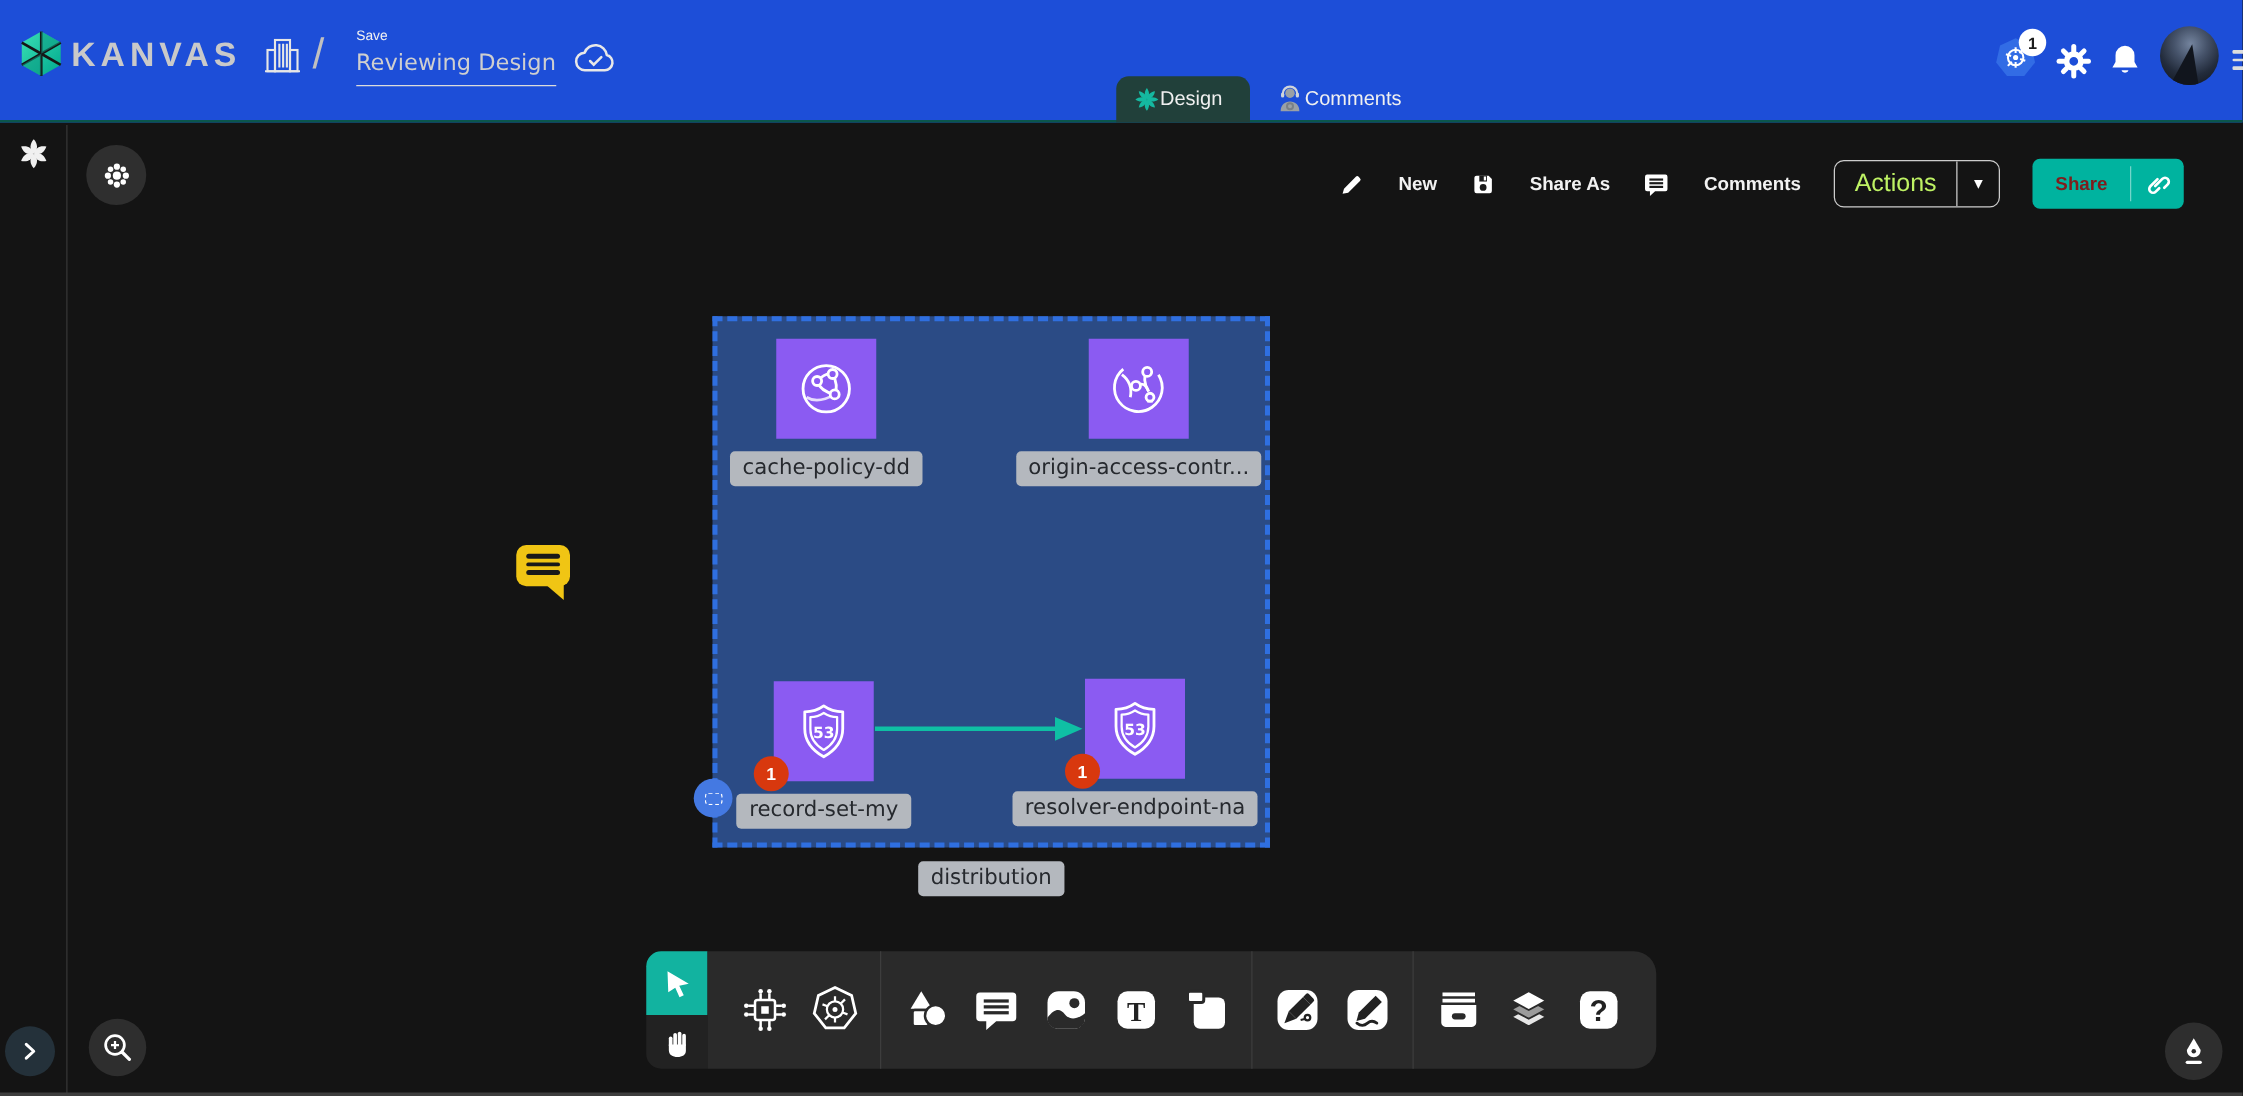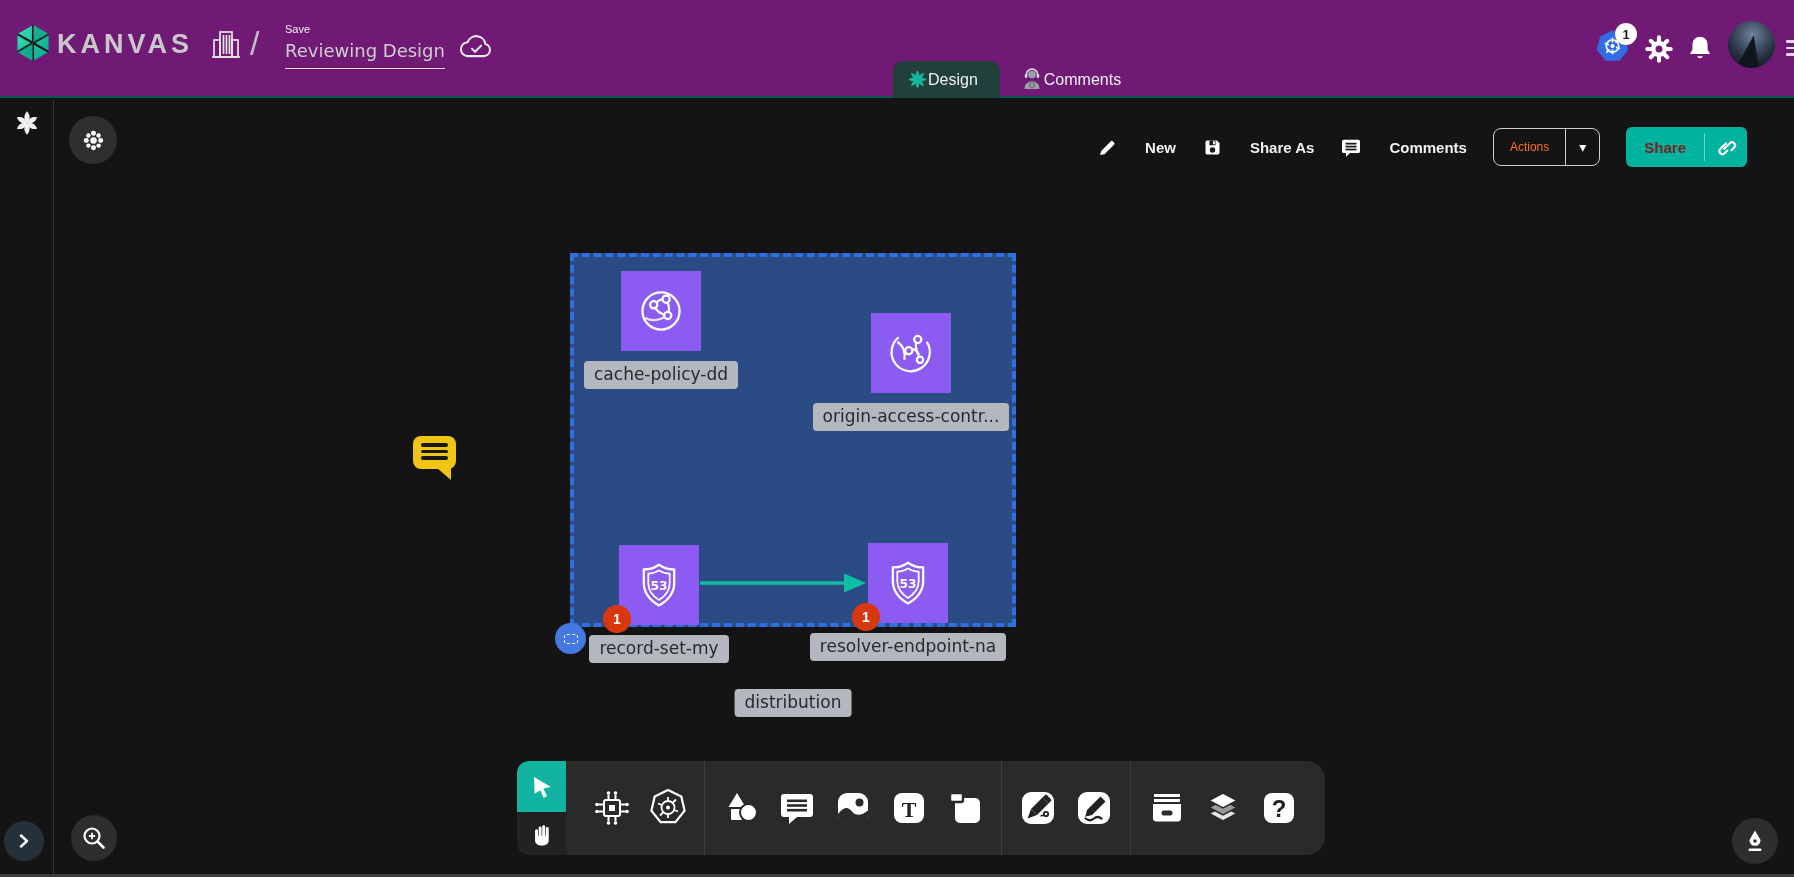--- a/index.html
+++ b/index.html
@@ -1,21 +1,21 @@
 <!DOCTYPE html>
 <html><head>
 <meta charset="utf-8">
 <style>
   * { margin:0; padding:0; box-sizing:border-box; }
   html,body { width:1794px; height:877px; overflow:hidden; background:#141414;
     font-family:"Liberation Sans", sans-serif; color:#eee; }
 
   
   .header { position:absolute; left:0; top:0; width:1794px; height:98px;
-    background:#701a75; border-bottom:2px solid #0b564c; z-index:30; }
+    background:#1d4ed8; border-bottom:2px solid #0b564c; z-index:30; }
   .brand { position:absolute; left:57px; top:29px; font-size:27px; font-weight:800;
     letter-spacing:4px; color:#c9c9c9; }
   .logo-hex { position:absolute; left:13px; top:23px; }
   .building-icon { position:absolute; left:210px; top:27px; }
   .slash { position:absolute; left:250px; top:24px; font-size:34px; font-weight:300; color:#c0c0c0; }
   .name-group { position:absolute; left:285px; top:23px; }
   .name-label { font-size:11px; color:#f2f2f2; margin-bottom:2px; }
   .name-input { background:transparent; border:none; border-bottom:1px solid #dcdcdc;
     color:#cfcfcf; font-size:18px; width:160px; padding:3px 0 7px; outline:none;
     font-family:"DejaVu Sans", sans-serif; }
@@ -41,39 +41,39 @@
   .hamburger { position:absolute; left:1786px; top:40px; width:12px; }
   .hamburger span { display:block; width:14px; height:2.5px; background:#ddd; margin-bottom:4px; border-radius:1px;}
 
   
   .design-toolbar { position:absolute; top:126px; right:47px; height:42px; display:flex;
     align-items:center; gap:26px; z-index:20; }
   .tb-btn { display:flex; align-items:center; gap:27px; font-size:15px; font-weight:700;
     color:#f2f2f2; cursor:pointer; }
   .actions-group { display:flex; align-items:stretch; height:38px; border:1px solid #cdcdcd;
     border-radius:8px; overflow:hidden; }
-  .actions-main { display:flex; align-items:center; padding:0 16px; font-size:12px; color:#f97316; cursor:pointer; }
+  .actions-main { display:flex; align-items:center; padding:0 16px; font-size:20px; color:#bef264; cursor:pointer; }
   .actions-divider { width:1px; background:#cdcdcd; }
   .actions-caret { width:33px; display:flex; align-items:center; justify-content:center;
     font-size:14px; color:#fff; cursor:pointer; font-family:"DejaVu Sans", sans-serif; }
   .share-group { display:flex; align-items:stretch; height:40px; background:#00b39f;
     border-radius:6px; overflow:hidden; }
   .share-main { display:flex; align-items:center; padding:0 18px; font-size:15px; font-weight:700;
     color:#7f1d1d; cursor:pointer; }
   .share-divider { width:1px; background:rgba(255,255,255,0.45); margin:6px 0; }
   .share-link { width:42px; display:flex; align-items:center; justify-content:center; cursor:pointer; }
 
   
   .sidebar-line { position:absolute; left:53px; top:100px; width:1px; height:777px; background:#363636; }
   .sidebar-spiral { position:absolute; left:13px; top:109px; }
   .flower-btn { position:absolute; left:69px; top:116px; width:48px; height:48px; border-radius:50%;
     background:#2f2f2f; display:flex; align-items:center; justify-content:center; cursor:pointer; }
 
   
-  .group-node { position:absolute; left:570px; top:253px; width:446px; height:374px;
+  .group-node { position:absolute; left:570px; top:253px; width:446px; height:425px;
     background:#2b4b85; border:4px dashed #2f6fe0; }
   .node { position:absolute; width:180px; display:flex; flex-direction:column; align-items:center; }
   .node-icon { width:80px; height:80px; background:#8b5bf2; display:flex; align-items:center;
     justify-content:center; position:relative; }
   .node-label, .group-label { background:#b4b8be; color:#26292e; font-size:17px;
     font-family:"DejaVu Sans", sans-serif; padding:3px 10px 5px; border-radius:4px;
     white-space:nowrap; margin-top:10px; }
   .count-badge { position:absolute; left:-16px; top:60px; width:28px; height:28px; background:#d8380e;
     border-radius:50%; color:#fff; font-size:14px; font-weight:700; display:flex;
     align-items:center; justify-content:center; z-index:3; }
@@ -326,21 +326,21 @@
         <g fill="#8b5bf2" stroke="#fff" stroke-width="2">
           <circle cx="17.5" cy="18.5" r="3.2"></circle>
             <circle cx="28.5" cy="13.5" r="3.2"></circle>
             <circle cx="30" cy="28" r="3.2"></circle>
         </g>
       </svg>
     </div>
     <div class="node-label">cache-policy-dd</div>
   </div>
 
-  <div class="node" style="left:247px; top:14px;margin-top:42px;">
+  <div class="node" style="left:247px; top:14px;">
     <div class="node-icon">
       <svg width="54" height="54" viewBox="0 0 48 48">
         <g stroke="#fff" stroke-width="2" fill="none">
           <path d="M13 10 A17 17 0 1 0 38 14"></path>
           <path d="M12 14 Q20 20 18 30"></path>
           <path d="M30 9 Q26 18 31 26"></path>
           <path d="M22 22 Q28 18 31 26"></path>
         </g>
         <g fill="#8b5bf2" stroke="#fff" stroke-width="2">
           <circle cx="30" cy="12" r="3.2"></circle>

